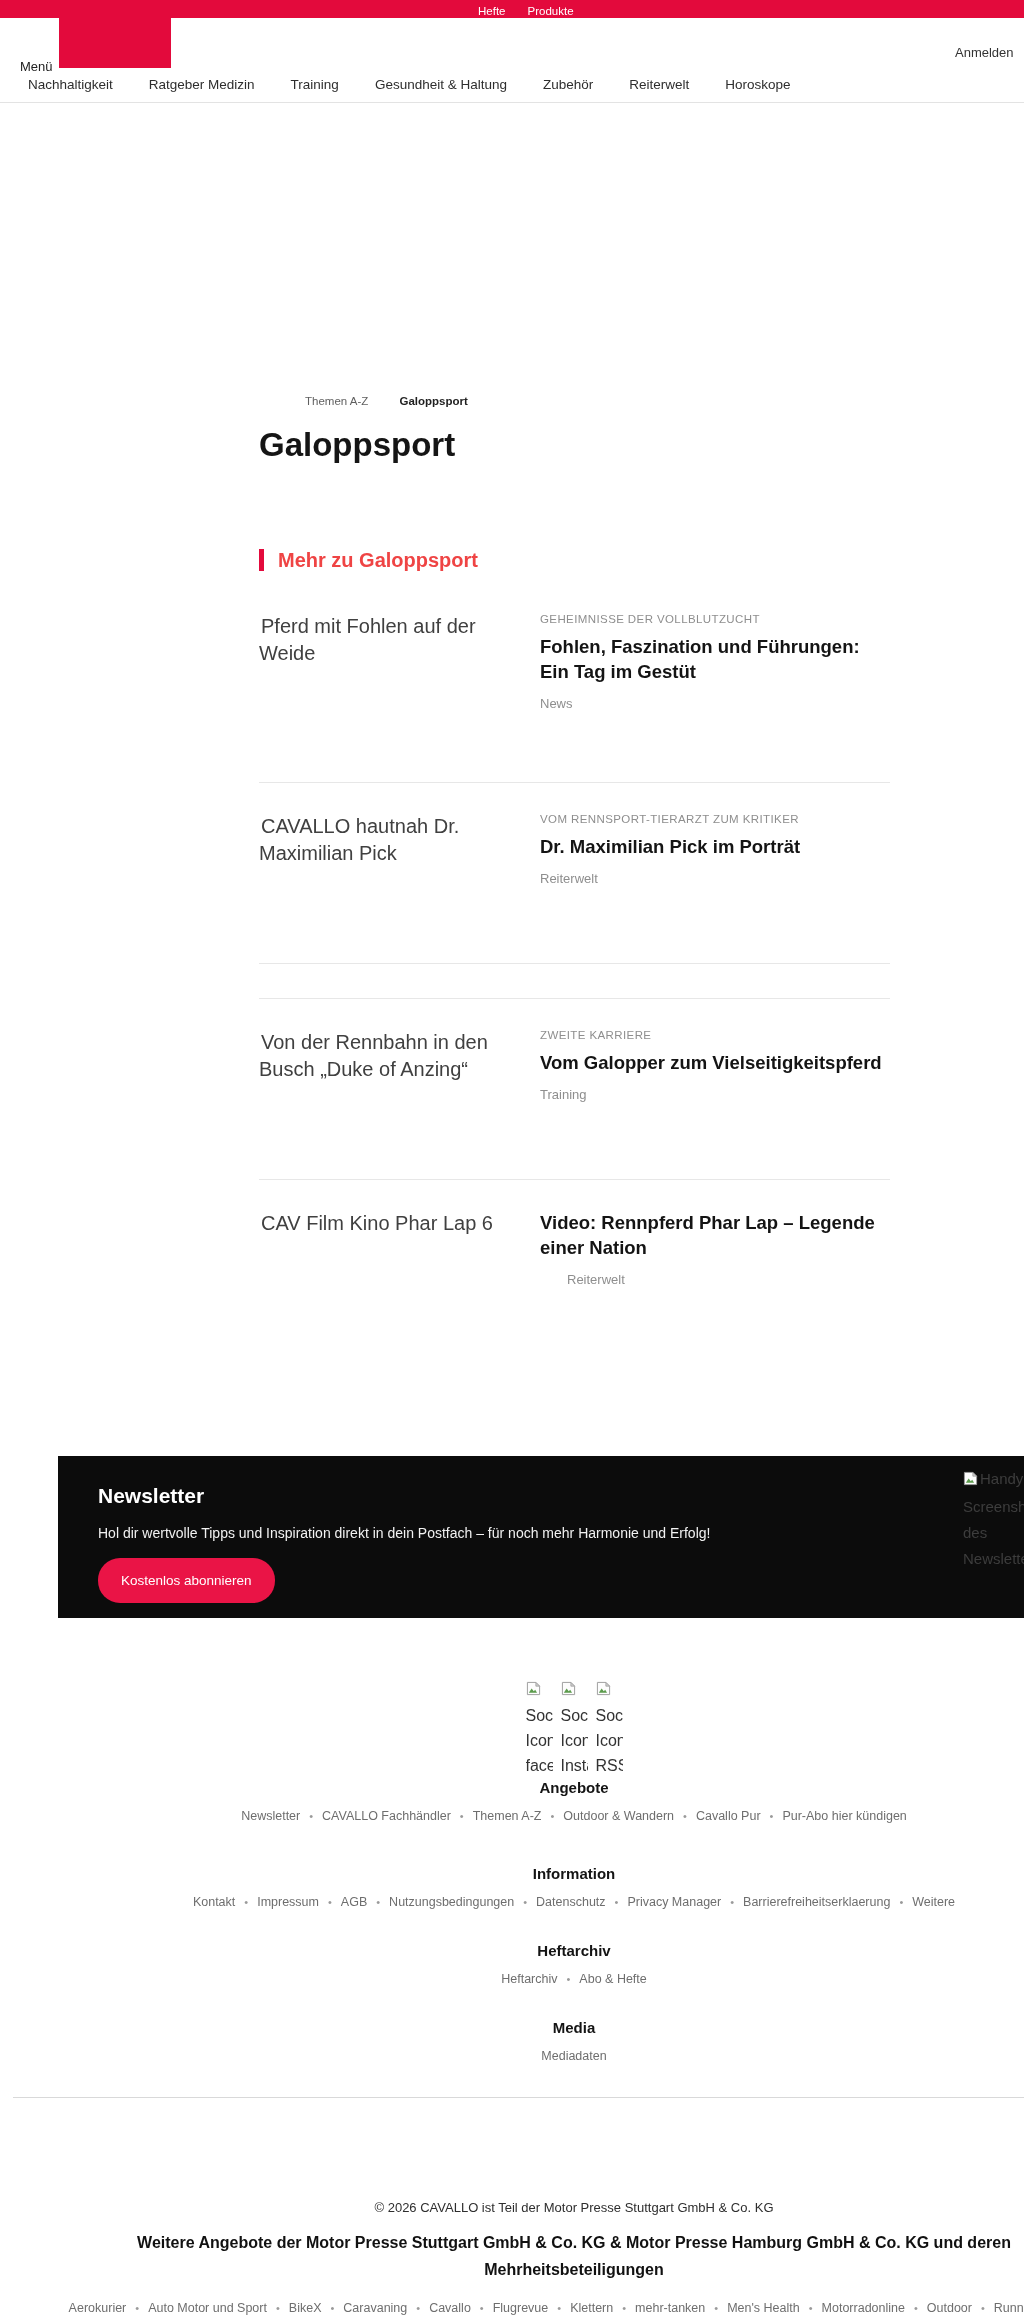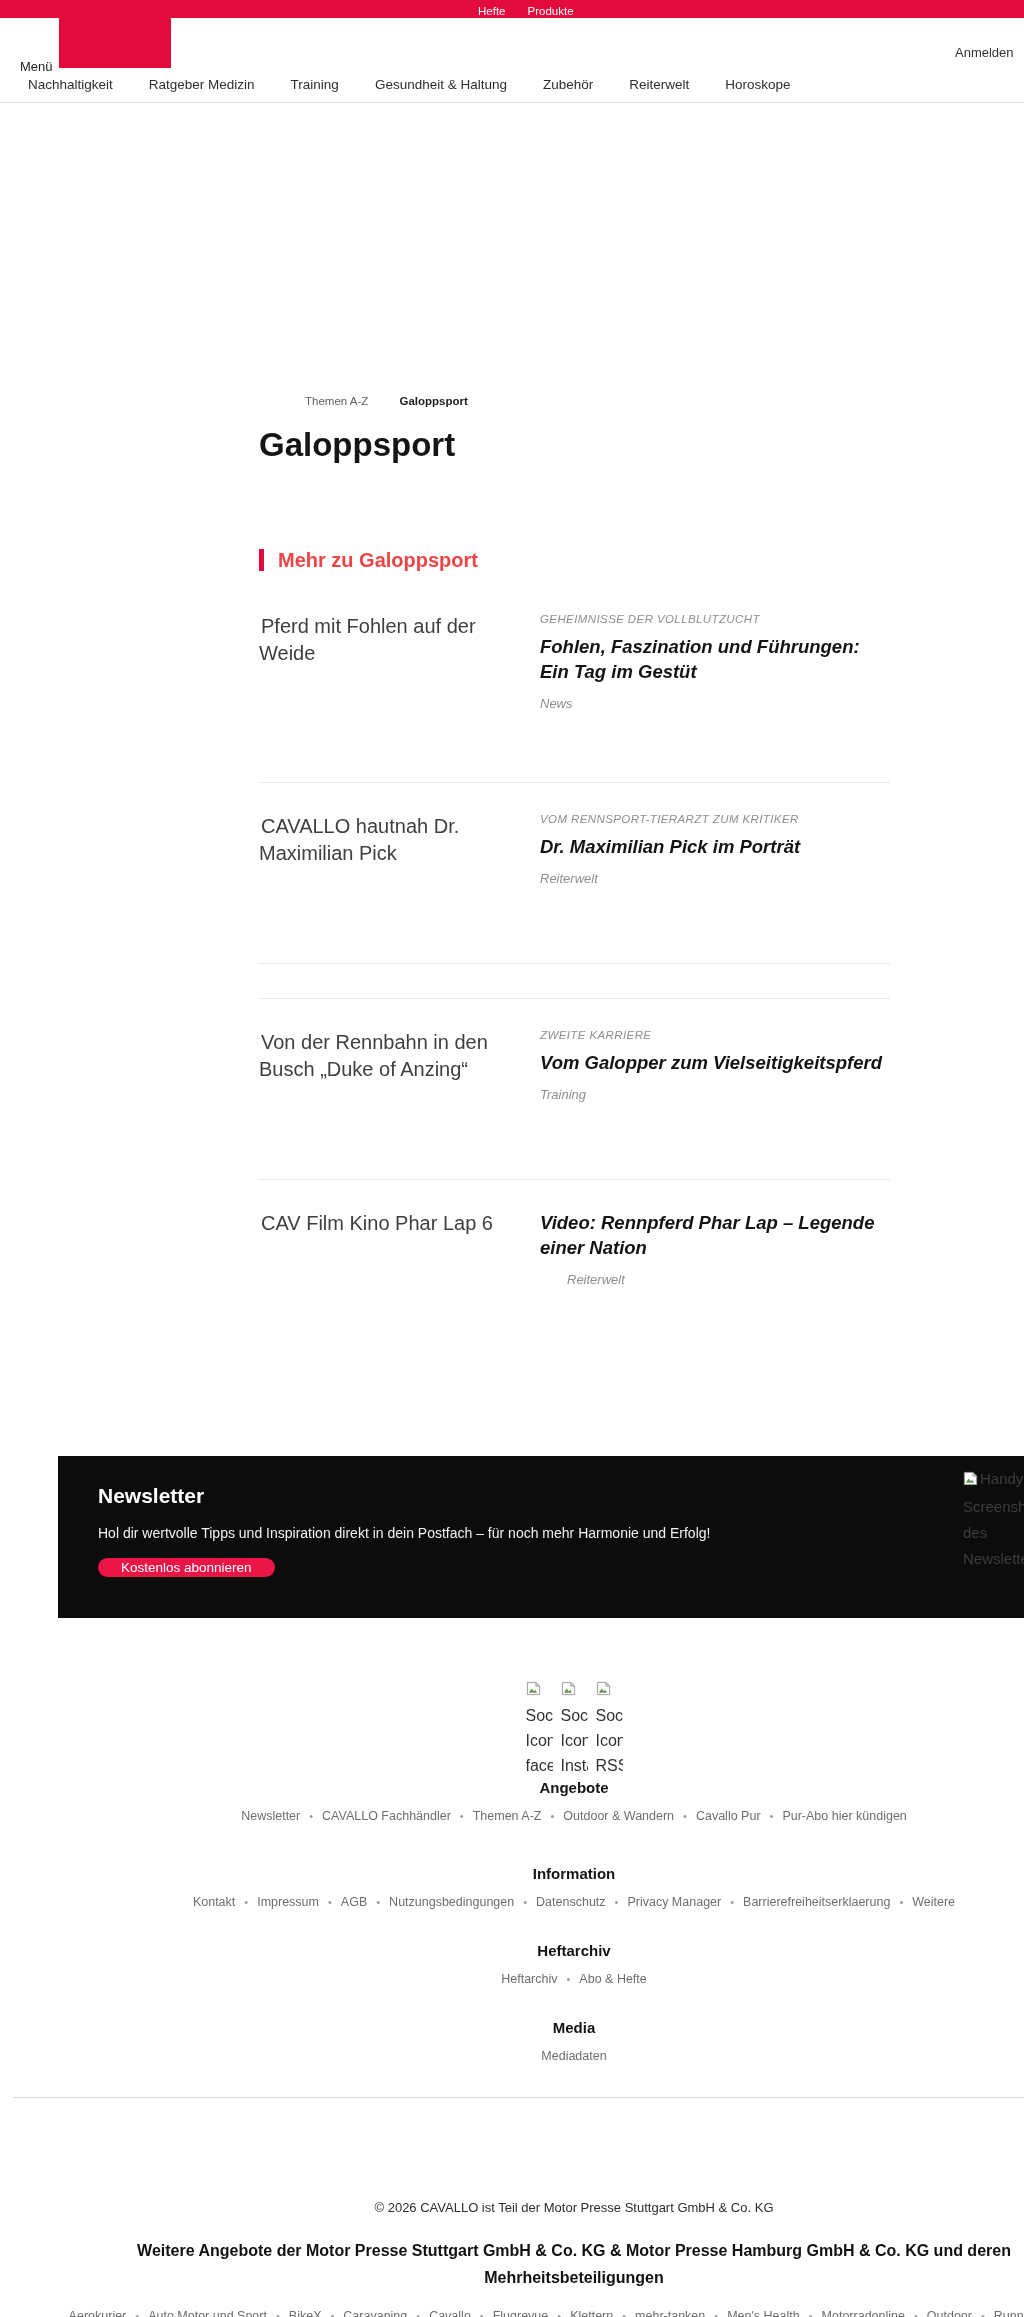--- a/index.html
+++ b/index.html
@@ -34,55 +34,55 @@
   h1.page-title { margin-top:14px; font-size:33px; line-height:40px; font-weight:bold; color:#151515; }
 
   .section-head { margin-top:83px; display:flex; align-items:center; height:24px; }
   .section-head .redbar { width:5px; height:22px; background:var(--red); margin-right:14px; }
   .section-head h2 { font-size:20px; font-weight:bold; color:#ef4444; }
 
   .article-list { margin-top:41px; }
   .article-row { display:flex; border-top:1px solid #e7e7e7; padding-top:30px; height:181px; cursor:pointer; }
   .article-row.first { border-top:none; padding-top:0; height:169px; }
   .art-img { width:281px; padding-right:28px; font-size:20px; line-height:27px; color:#404040; }
-  .art-body { width:350px;font-style:italic; }
+  .art-body { width:350px; }
   .kicker { font-size:11.5px; letter-spacing:.4px; color:#8e8e8e; margin-bottom:9px; }
   .art-title { font-size:18.5px; line-height:25px; font-weight:bold; color:#141414; }
   .art-cat { font-size:13px; color:#8e8e8e; margin-top:12px; }
   .art-cat.indent { margin-left:27px; }
   .empty-row { border-top:1px solid #e7e7e7; height:35px; }
 
   .broken-icon { display:inline-block; vertical-align:-2px; margin-right:2px; }
 
   
   .newsletter { position:relative; margin:96px 0 0 58px; width:1090px; height:162px;
                 background:#0c0c0c; padding:28px 40px; overflow:hidden; }
   .nl-title { color:#fff; font-size:21px; font-weight:bold; }
   .nl-text { color:#f2f2f2; font-size:14px; margin-top:17px; }
   .nl-btn { display:inline-block; margin-top:17px; background:var(--btn-red); color:#fff;
-            border:none; border-radius:22px; padding:2px 23px; font-size:13.5px;
+            border:none; border-radius:22px; padding:15px 23px; font-size:13.5px;
             font-family:"Liberation Sans", sans-serif; cursor:pointer; }
   .nl-img-alt { position:absolute; left:905px; top:10px; width:76px; overflow:hidden;
                 color:#3d3d3d; font-size:15px; line-height:26px; word-spacing:76px; }
 
   
   .footer { text-align:center; }
   .social-row { margin-top:58px; display:flex; justify-content:center; gap:8px;
                 height:100px; margin-bottom:-38px; }
   .social-item { width:27px; height:100px; overflow:hidden; font-size:16px; line-height:25px;
                  color:#333; text-align:left; white-space:normal; word-spacing:27px; cursor:pointer; }
   .f-heading { position:relative; font-size:15px; font-weight:bold; color:#141414; }
   .f-links { margin-top:12px; font-size:12.5px; color:#6e6e6e; line-height:16px; }
   .f-links a { color:#6e6e6e; text-decoration:none; white-space:nowrap; }
   .f-links a + a::before { content:"•"; color:#9a9a9a; font-size:11px; margin:0 9px; display:inline-block; }
   .f-section { margin-top:41px; }
   .f-section.tight { margin-top:32px; }
   .divider { border:none; border-top:1px solid #d9d9d9; margin:33px 0 0 13px; width:1135px; }
   .copyright { margin-top:102px; font-size:13px; color:#2e2e2e; }
-  .partners-heading { margin:22px auto 0; width:900px; font-size:16px; font-weight:bold;
+  .partners-heading { margin:14px auto 0; width:900px; font-size:16px; font-weight:bold;
                       line-height:27px; color:#111; }
   .partners { margin-top:12px; padding:0 45px; font-size:12.5px; color:#6e6e6e; line-height:27px; }
   .partners a { color:#6e6e6e; text-decoration:none; white-space:nowrap; }
   .partners a + a::before { content:"•"; color:#9a9a9a; font-size:11px; margin:0 9px; display:inline-block; }
 </style>
 </head>
 <body>
 
 <div class="page">
 

